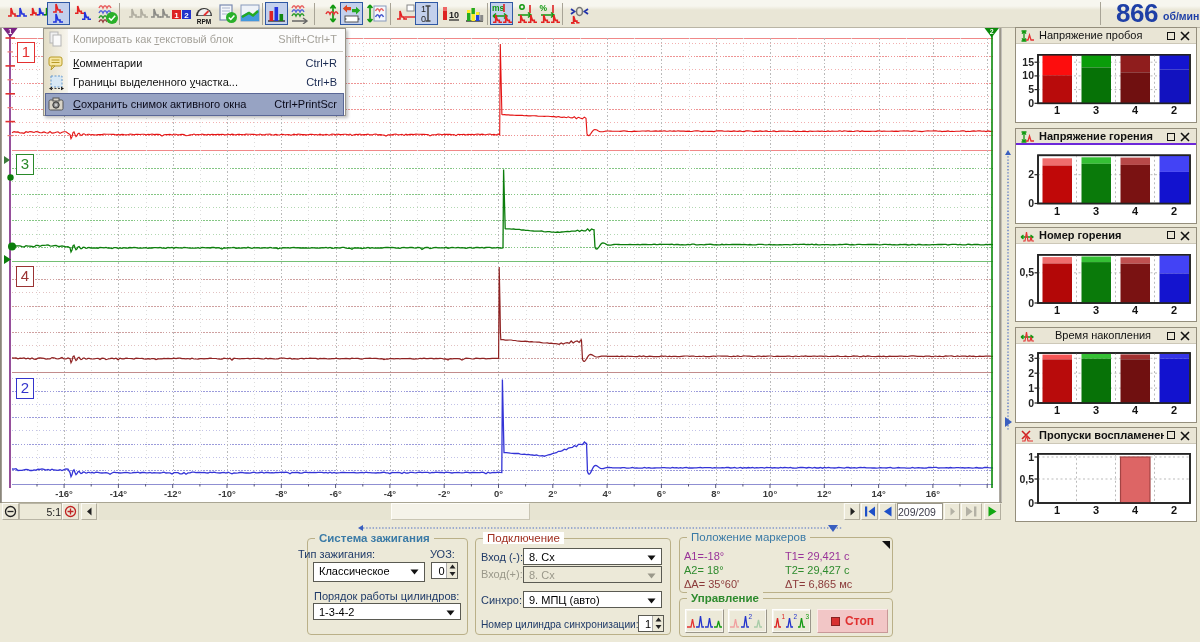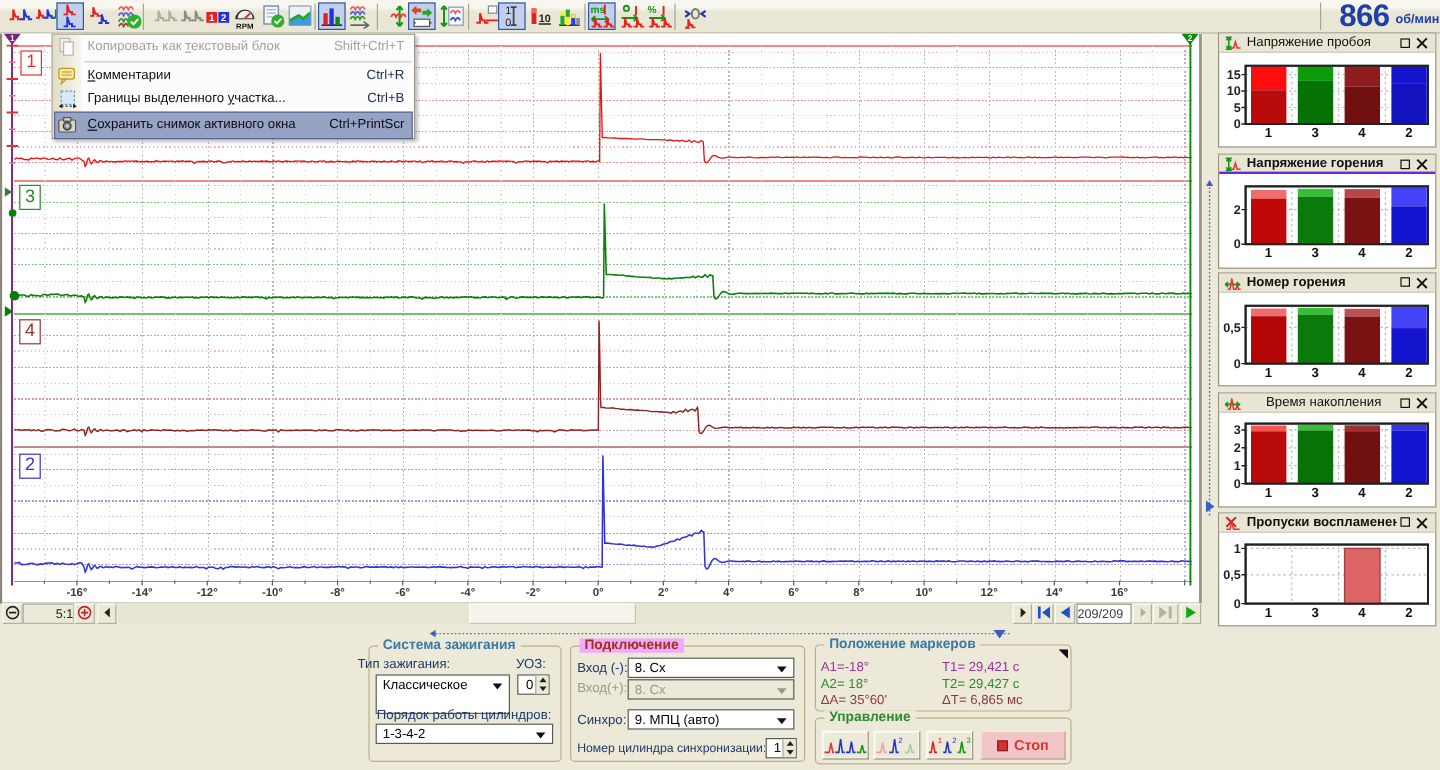--- a/index.html
+++ b/index.html
@@ -569,52 +569,52 @@
       <text x="41" y="86.0" font-size="11" font-weight="bold" fill="#111" text-anchor="middle">1</text>
       <text x="80" y="86.0" font-size="11" font-weight="bold" fill="#111" text-anchor="middle">3</text>
       <text x="119" y="86.0" font-size="11" font-weight="bold" fill="#111" text-anchor="middle">4</text>
       <text x="158" y="86.0" font-size="11" font-weight="bold" fill="#111" text-anchor="middle">2</text>
     </svg>
   </div>
 <div style="position:absolute;left:307px;top:538px;width:161px;height:97px;border:1px solid #bab088;border-radius:4px"></div>
 <div style="position:absolute;left:315px;top:532px;background:#ece9d8;padding:0 4px;font-size:11.5px;font-weight:bold;color:#3a7aa6">Система зажигания</div>
 <div style="position:absolute;left:298px;top:548px;font-size:11px;color:#1f3a68;white-space:nowrap">Тип зажигания:</div>
 <div style="position:absolute;left:430px;top:548px;font-size:11px;color:#1f3a68;white-space:nowrap">УОЗ:</div>
-<div style="position:absolute;left:313px;top:562px;width:112px;height:33px;background:#fff;border:1px solid #5a5a52;font-size:11px;color:#000;line-height:16px;padding-left:5px;white-space:nowrap">Классическое<svg style="position:absolute;right:5px;top:6px" width="9" height="6" viewBox="0 0 9 6">
+<div style="position:absolute;left:313px;top:562px;width:112px;height:20px;background:#fff;border:1px solid #5a5a52;font-size:11px;color:#000;line-height:16px;padding-left:5px;white-space:nowrap">Классическое<svg style="position:absolute;right:5px;top:6px" width="9" height="6" viewBox="0 0 9 6">
       <path d="M0.5,0.5 h8 l-4,5z" fill="#111"></path>
     </svg></div>
 <div style="position:absolute;left:431px;top:562px;width:27px;height:17px;background:#fff;border:1px solid #5a5a52;font-size:11px;color:#000;line-height:16px;text-align:center">0&nbsp;&nbsp;<div style="position:absolute;right:0px;top:0px;width:11px;height:15px;background:#ece9d8;border-left:1px solid #aaa"><svg width="11" height="15" viewBox="0 0 11 15">
         <path d="M2.5,5.5 h6 l-3,-4z" fill="#222"></path>
         <path d="M2.5,9 h6 l-3,4z" fill="#222"></path>
       </svg></div></div>
 <div style="position:absolute;left:314px;top:590px;font-size:11px;color:#1f3a68;white-space:nowrap">Порядок работы цилиндров:</div>
 <div style="position:absolute;left:313px;top:603px;width:148px;height:17px;background:#fff;border:1px solid #5a5a52;font-size:11px;color:#000;line-height:16px;padding-left:5px;white-space:nowrap">1-3-4-2<svg style="position:absolute;right:5px;top:6px" width="9" height="6" viewBox="0 0 9 6">
       <path d="M0.5,0.5 h8 l-4,5z" fill="#111"></path>
     </svg></div>
 <div style="position:absolute;left:475px;top:538px;width:196px;height:97px;border:1px solid #bab088;border-radius:4px"></div>
-<div style="position:absolute;left:483px;top:532px;background:#f0abfc;padding:0 4px;font-size:11.5px;font-weight:bold;color:#a03020">Подключение</div>
+<div style="position:absolute;left:483px;top:532px;background:#ffffff;padding:0 4px;font-size:11.5px;font-weight:normal;color:#a03020">Подключение</div>
 <div style="position:absolute;left:481px;top:551px;font-size:11px;color:#1f3a68;white-space:nowrap">Вход (-):</div>
 <div style="position:absolute;left:523px;top:548px;width:139px;height:17px;background:#fff;border:1px solid #5a5a52;font-size:11px;color:#000;line-height:16px;padding-left:5px;white-space:nowrap">8. Cx<svg style="position:absolute;right:5px;top:6px" width="9" height="6" viewBox="0 0 9 6">
       <path d="M0.5,0.5 h8 l-4,5z" fill="#111"></path>
     </svg></div>
 <div style="position:absolute;left:481px;top:568px;font-size:11px;color:#9a988a;white-space:nowrap">Вход(+):</div>
 <div style="position:absolute;left:523px;top:566px;width:139px;height:17px;background:#ece9d8;border:1px solid #5a5a52;font-size:11px;color:#9a988a;line-height:16px;padding-left:5px;white-space:nowrap">8. Cx<svg style="position:absolute;right:5px;top:6px" width="9" height="6" viewBox="0 0 9 6">
       <path d="M0.5,0.5 h8 l-4,5z" fill="#9a988a"></path>
     </svg></div>
 <div style="position:absolute;left:481px;top:594px;font-size:11px;color:#1f3a68;white-space:nowrap">Синхро:</div>
 <div style="position:absolute;left:523px;top:591px;width:139px;height:17px;background:#fff;border:1px solid #5a5a52;font-size:11px;color:#000;line-height:16px;padding-left:5px;white-space:nowrap">9. МПЦ (авто)<svg style="position:absolute;right:5px;top:6px" width="9" height="6" viewBox="0 0 9 6">
       <path d="M0.5,0.5 h8 l-4,5z" fill="#111"></path>
     </svg></div>
 <div style="position:absolute;left:481px;top:619px;font-size:10.2px;color:#1f3a68;white-space:nowrap">Номер цилиндра синхронизации:</div>
 <div style="position:absolute;left:638px;top:615px;width:26px;height:17px;background:#fff;border:1px solid #5a5a52;font-size:11px;color:#000;line-height:16px;text-align:center">1&nbsp;&nbsp;<div style="position:absolute;right:0px;top:0px;width:11px;height:15px;background:#ece9d8;border-left:1px solid #aaa"><svg width="11" height="15" viewBox="0 0 11 15">
         <path d="M2.5,5.5 h6 l-3,-4z" fill="#222"></path>
         <path d="M2.5,9 h6 l-3,4z" fill="#222"></path>
       </svg></div></div>
 <div style="position:absolute;left:679px;top:537px;width:214px;height:56px;border:1px solid #bab088;border-radius:4px"></div>
-<div style="position:absolute;left:687px;top:531px;background:#ece9d8;padding:0 4px;font-size:11.5px;font-weight:bold;color:#3a7aa6">Положение маркеров</div>
+<div style="position:absolute;left:687px;top:531px;background:#ece9d8;padding:0 4px;font-size:11.5px;font-weight:normal;color:#3a7aa6">Положение маркеров</div>
 <svg style="position:absolute;left:882px;top:541px" width="8" height="8" viewBox="0 0 8 8">
     <path d="M8,0 L8,8 L0,0z" fill="#111"></path>
   </svg>
 <div style="position:absolute;left:684px;top:550px;font-size:11px;color:#993399;white-space:nowrap">A1=-18°</div>
 <div style="position:absolute;left:785px;top:550px;font-size:11px;color:#993399;white-space:nowrap">T1= 29,421 с</div>
 <div style="position:absolute;left:684px;top:564px;font-size:11px;color:#2e8b2e;white-space:nowrap">A2= 18°</div>
 <div style="position:absolute;left:785px;top:564px;font-size:11px;color:#2e8b2e;white-space:nowrap">T2= 29,427 с</div>
 <div style="position:absolute;left:684px;top:578px;font-size:11px;color:#8b3a3a;white-space:nowrap">ΔA= 35°60'</div>
 <div style="position:absolute;left:785px;top:578px;font-size:11px;color:#8b3a3a;white-space:nowrap">ΔT= 6,865 мс</div>
 <div style="position:absolute;left:679px;top:598px;width:214px;height:39px;border:1px solid #bab088;border-radius:4px"></div>

